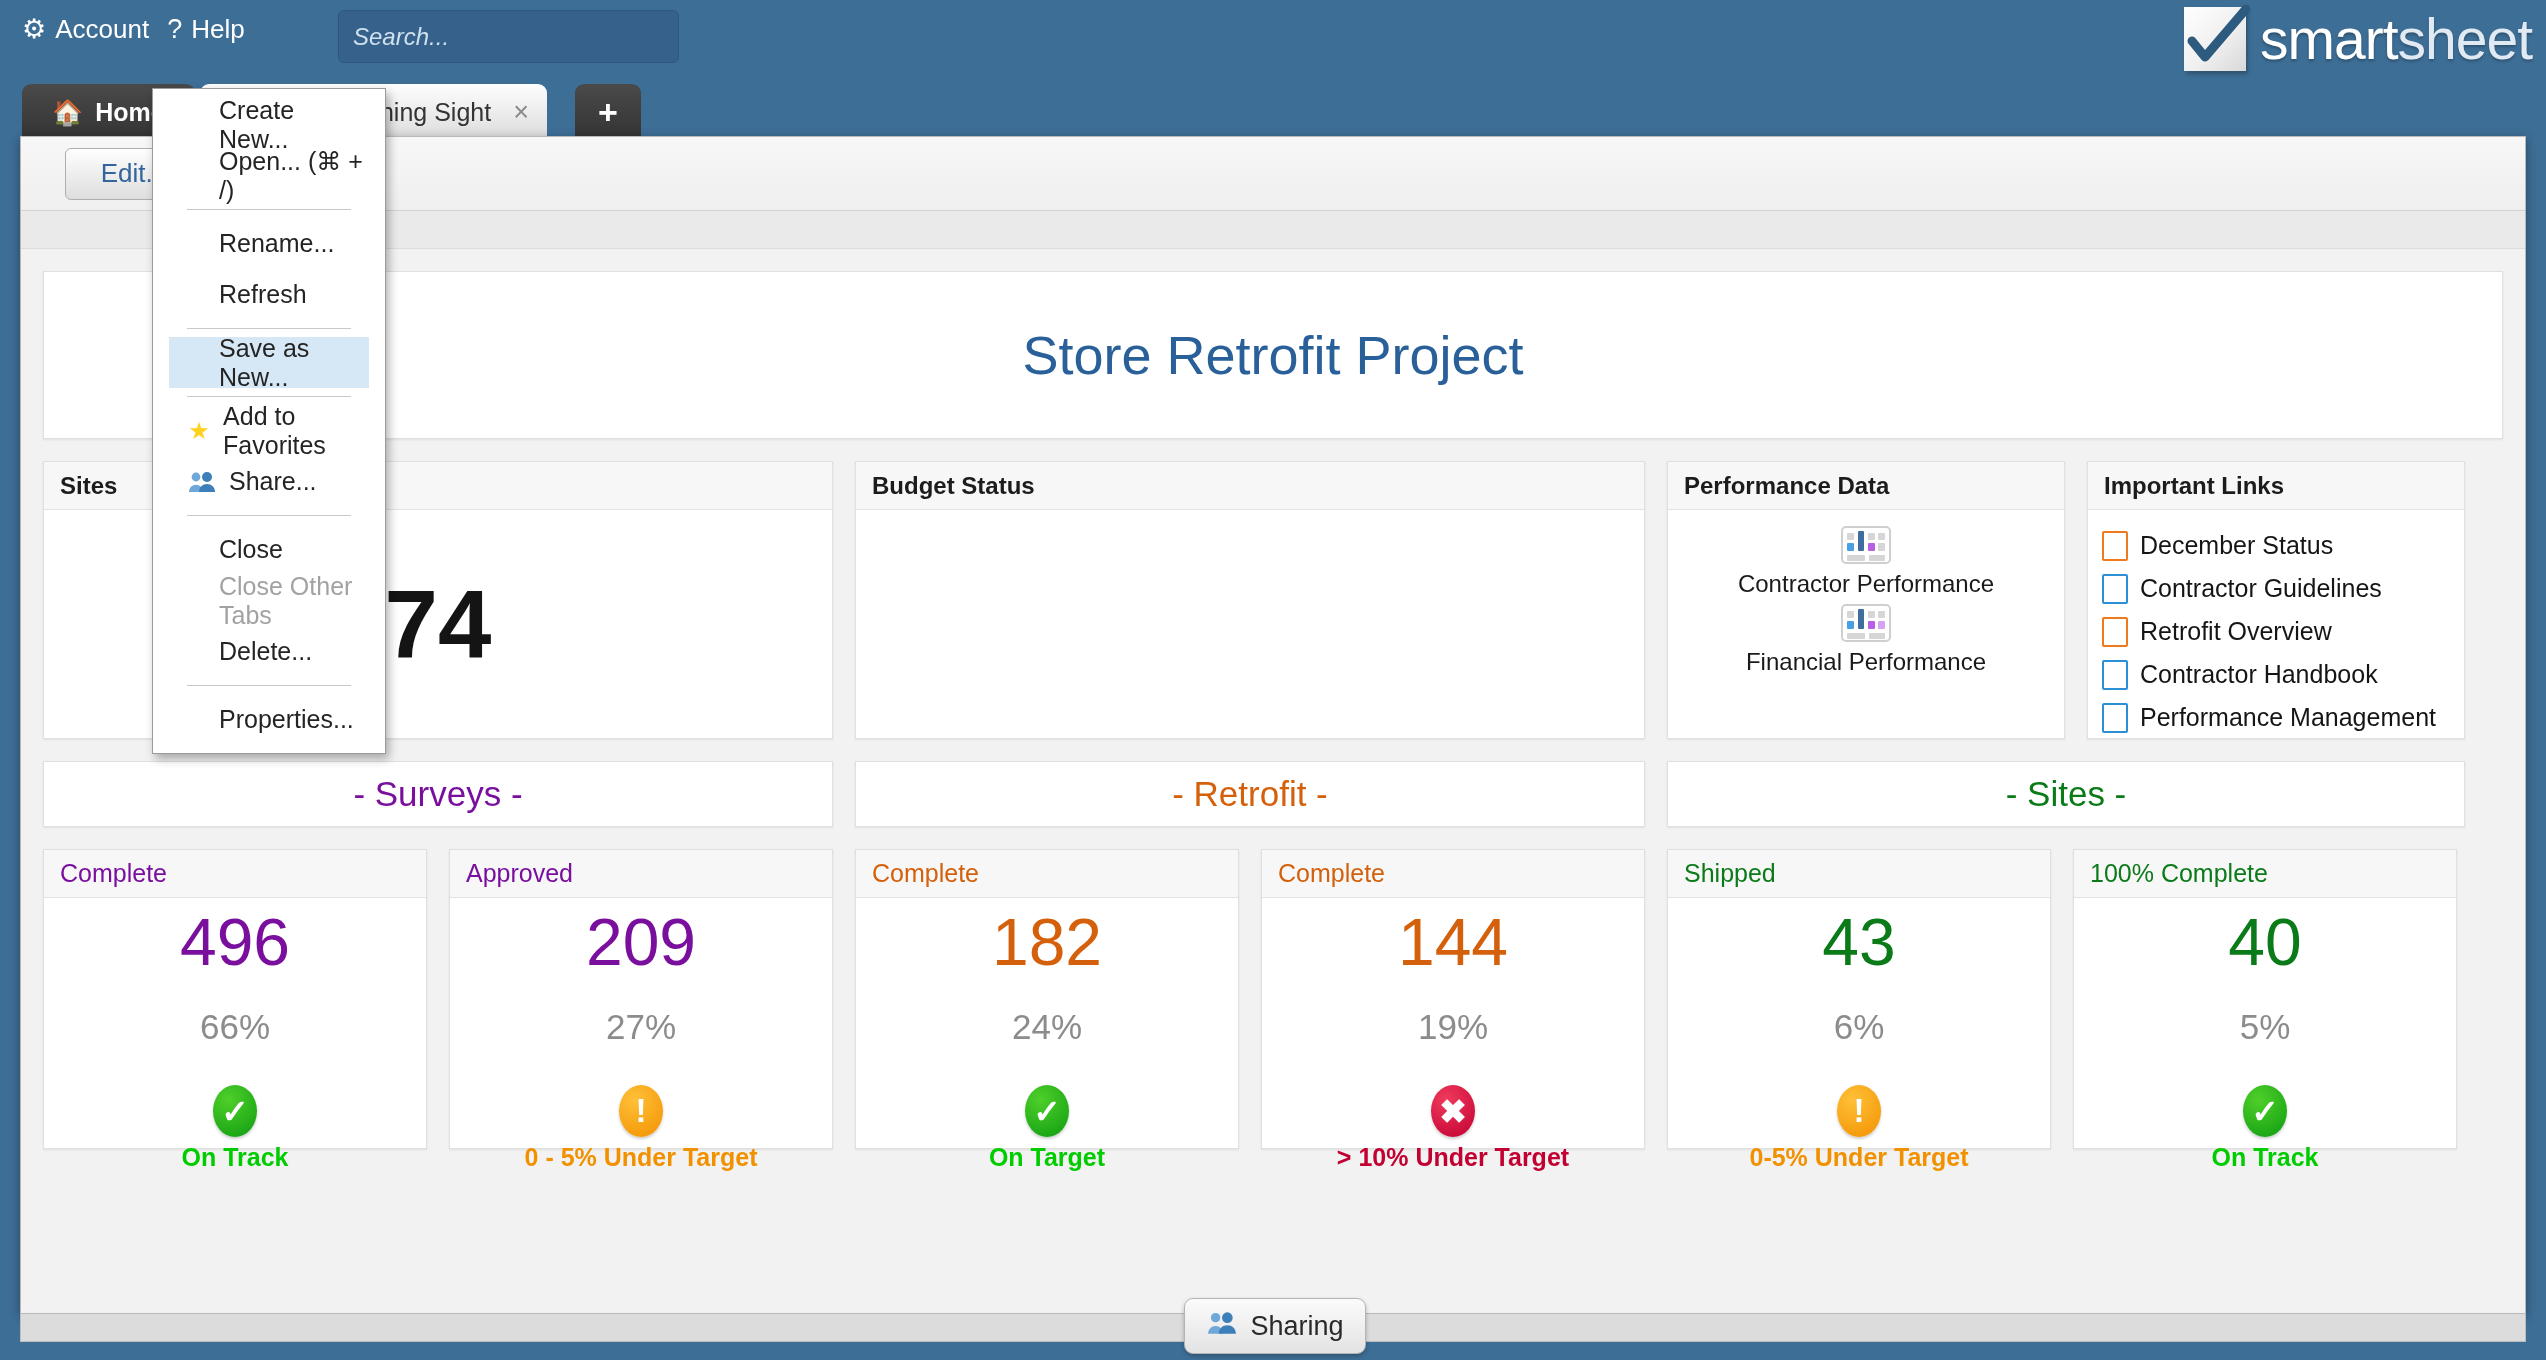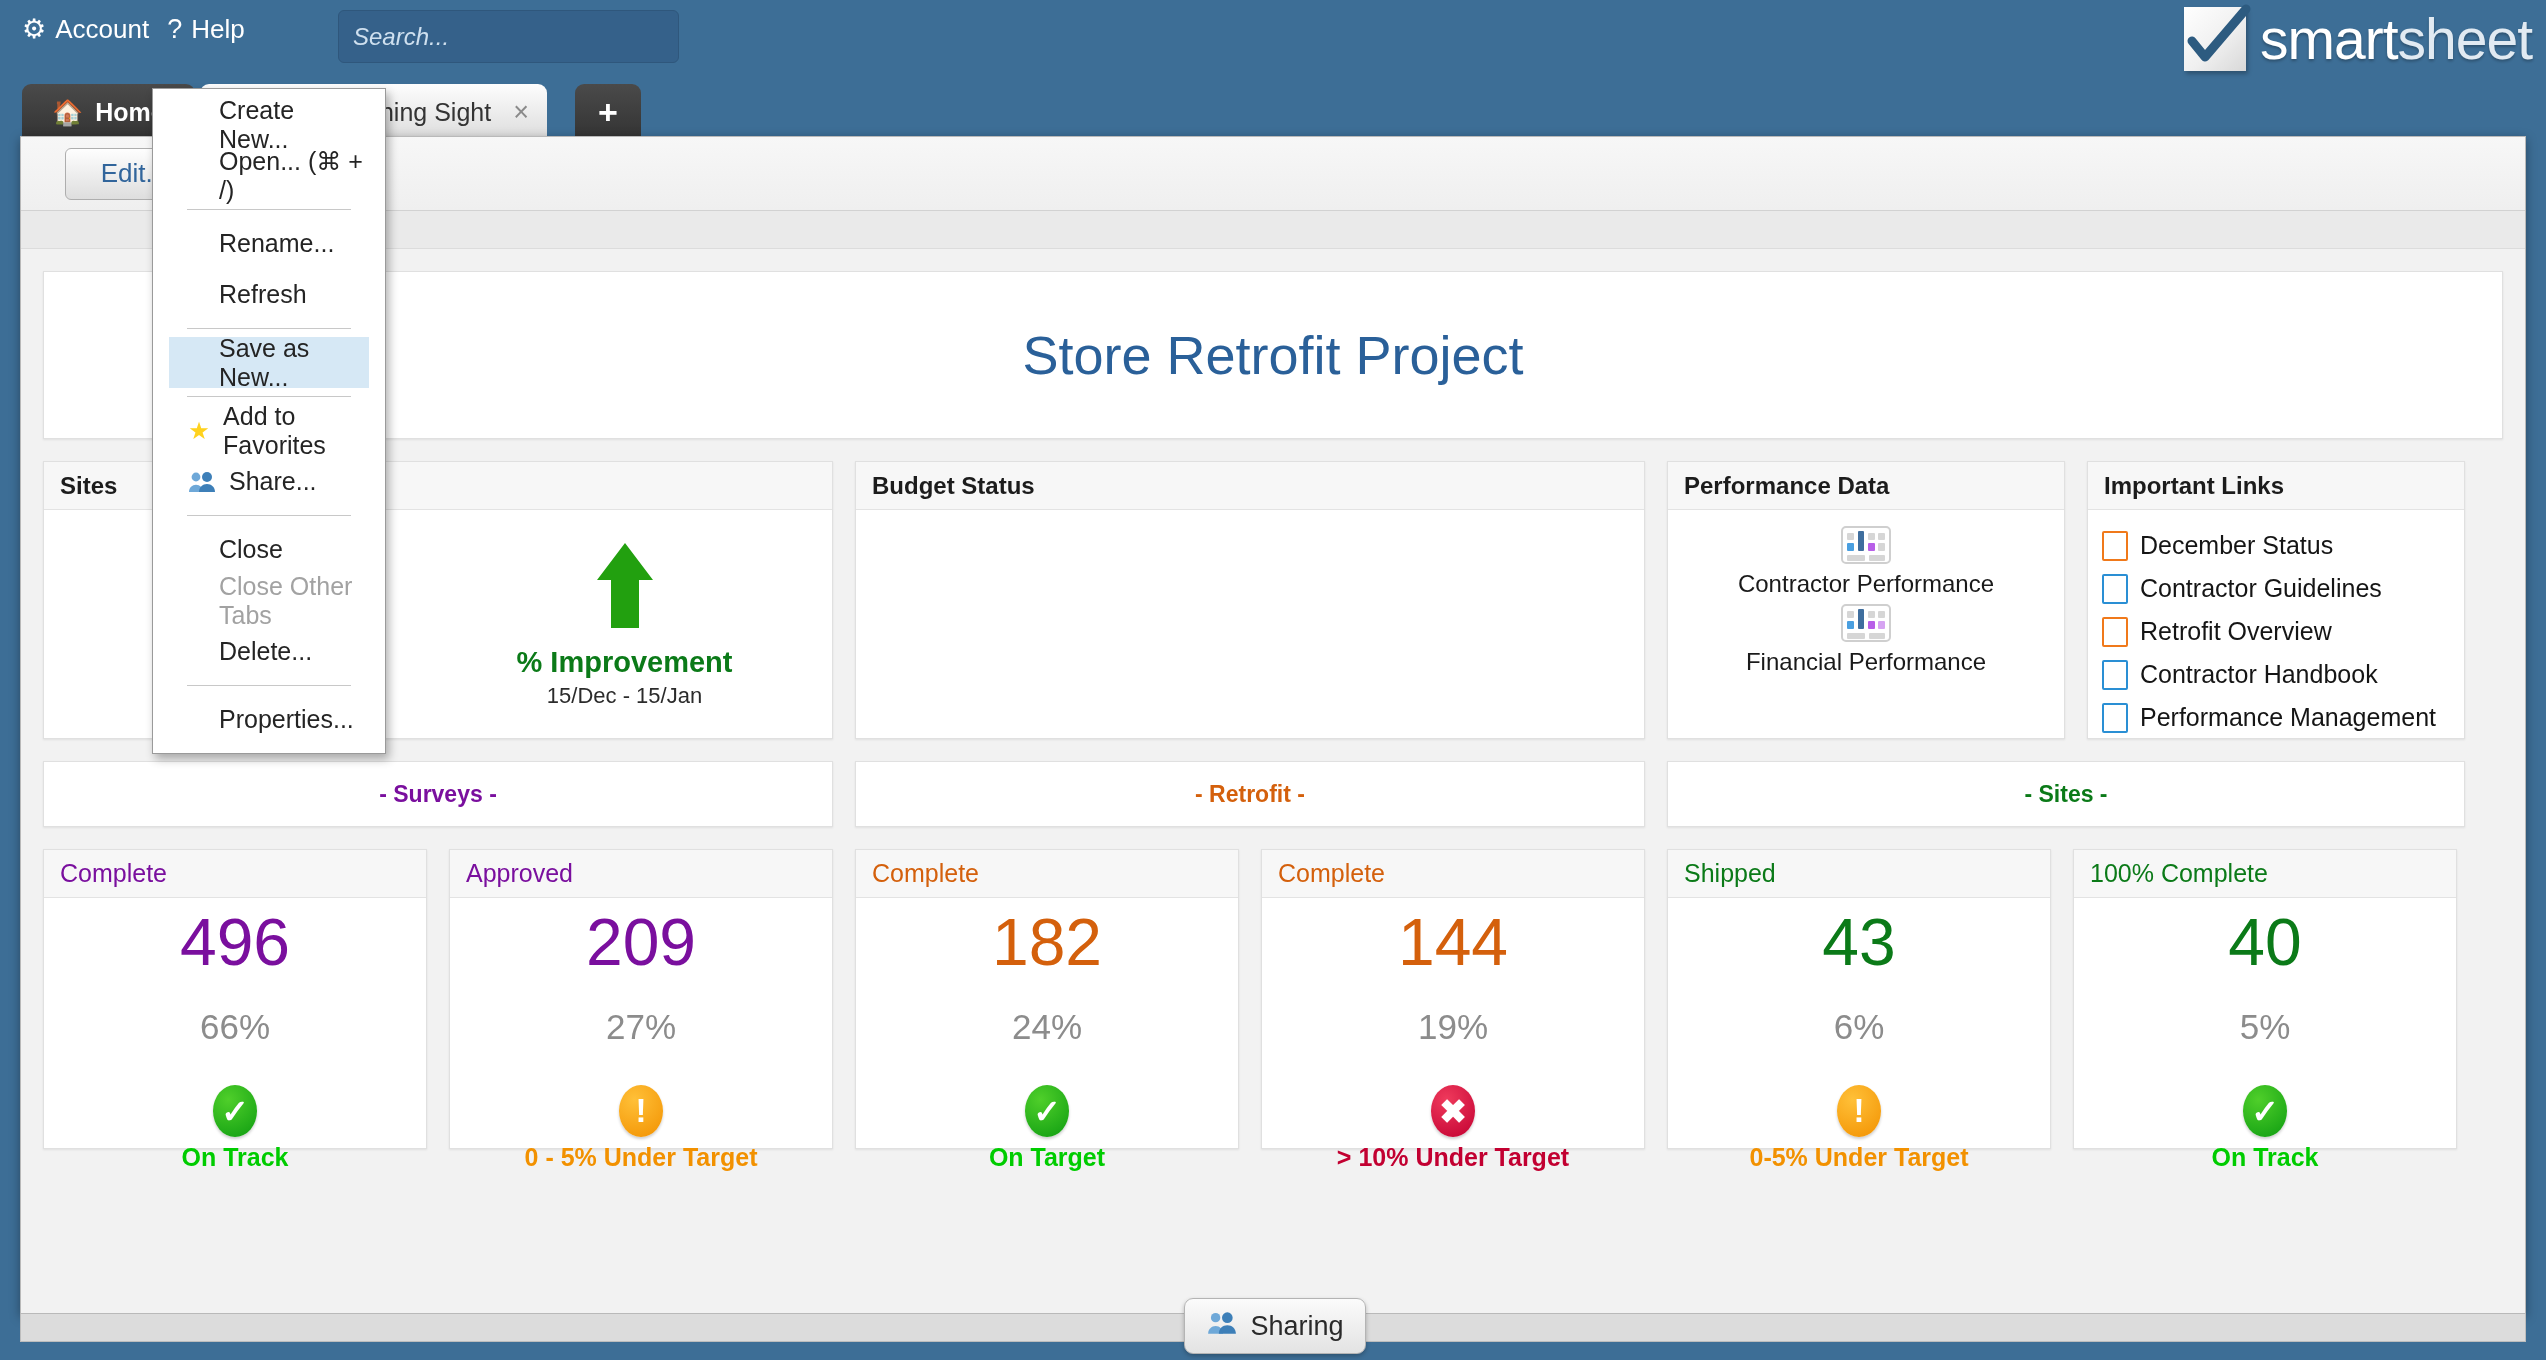--- a/index.html
+++ b/index.html
@@ -179,21 +179,21 @@
     background: currentColor; color: #fff; font-size: 13px; font-weight: bold;
     display: flex; align-items: center; justify-content: center; border-radius: 2px;
   }
   .ppt { color: #f0791a; }
   .word { color: #2a8fd4; }
   .link-label { font-size: 25px; color: #151515; }
 
   
   .row3 { display: flex; gap: 22px; margin-top: 22px; height: 66px; }
   .band { display: flex; align-items: center; justify-content: center; }
-  .band span { font-size: 23px; font-weight: bold; }
+  .band span { font-size: 35px; font-weight: normal; }
   .w-half { width: 790px; }
   .w-rest { width: 798px; }
 
   
   .row4 { display: flex; gap: 22px; margin-top: 22px; height: 300px; }
   .metric { width: 384px; }
   .metric .card-head { font-weight: normal; font-size: 25px; }
   .metric-body { text-align: center; padding-top: 10px; position: relative; }
   .metric-num { font-size: 66px; line-height: 1.05; }
   .metric-pct { font-size: 35px; color: #8c8c8c; margin-top: 30px; }
@@ -307,27 +307,20 @@
       <div class="card title-card">
         <div class="title-text">Store Retrofit Project</div>
       </div>
 
       <div class="row2">
 
         <div class="card w-sites">
           <div class="card-head">Sites</div>
           <div class="sites-body">
             <div class="sites-num">74</div>
-            <div class="sites-right">
-              <svg class="arrow-up" width="62" height="92" viewBox="0 0 62 92">
-                <path d="M31 3 L59 40 L45 40 L45 88 L17 88 L17 40 L3 40 Z" fill="#22a00f"></path>
-              </svg>
-              <div class="sites-imp">% Improvement</div>
-              <div class="sites-range">15/Dec - 15/Jan</div>
-            </div>
           </div>
         </div>
 
         <div class="card w-budget">
           <div class="card-head">Budget Status</div>
         </div>
 
         <div class="card w-perf">
           <div class="card-head">Performance Data</div>
           <div class="perf-body">

